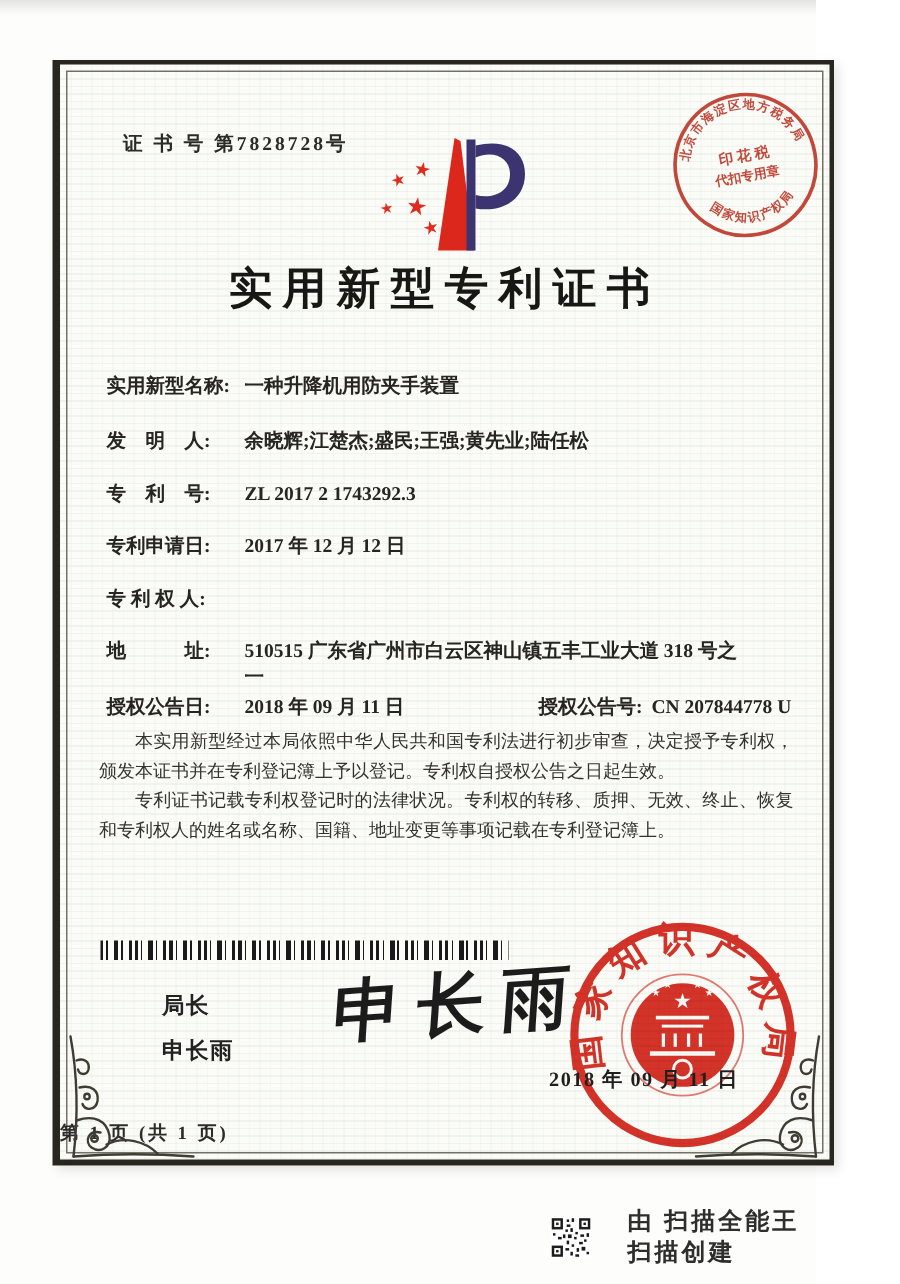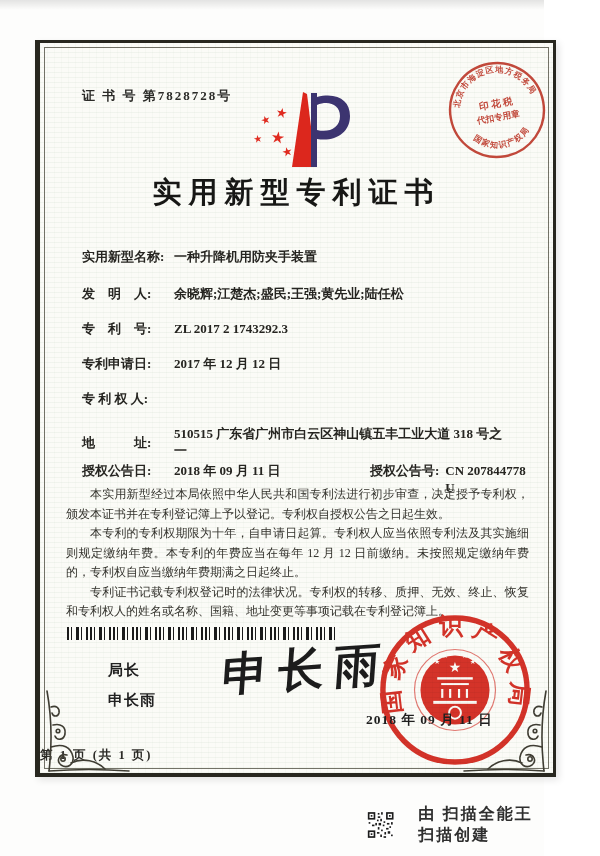--- a/index.html
+++ b/index.html
@@ -26,21 +26,21 @@
   .logo { position:absolute; left:208px; top:44px; width:108px; height:86px; }
 
   .tax-stamp { position:absolute; left:406px; top:16px; width:102px; height:102px;
     transform:rotate(-10deg); opacity:.92; }
 
   .title { position:absolute; left:0; top:130px; width:100%; text-align:center;
     font-size:29px; font-weight:700; letter-spacing:7px; color:#171715; }
 
   .fields { position:absolute; left:26px; top:205px; right:16px; font-size:13px;
     color:#262521; }
-  .frow { position:absolute; left:16px; right:0; display:flex; line-height:17px;align-items:center; }
+  .frow { position:absolute; left:5px; right:0; display:flex; line-height:17px; }
   .flabel { width:92px; flex:0 0 92px; white-space:pre; font-weight:700; }
   .fval { font-weight:700; }
   .grant-right { position:absolute; left:288px; top:0; display:flex; }
   .grant-right .flabel { width:auto; flex:0 0 auto; margin-right:6px; }
 
   .paras { position:absolute; left:26px; right:24px; top:442px; font-size:12px;
     line-height:19.5px; color:#33322c; text-align:justify; }
   .paras p { text-indent:2em; }
 
   .barcode { position:absolute; left:27px; top:584px; width:272px; height:13px;
@@ -145,21 +145,20 @@
         <span class="fval">2018 年 09 月 11 日</span>
         <span class="grant-right">
           <span class="flabel">授权公告号:</span>
           <span class="fval">CN 207844778 U</span>
         </span>
       </div>
     </div>
 
     <div class="paras">
       <p>本实用新型经过本局依照中华人民共和国专利法进行初步审查，决定授予专利权，颁发本证书并在专利登记簿上予以登记。专利权自授权公告之日起生效。</p>
-      <p>本专利的专利权期限为十年，自申请日起算。专利权人应当依照专利法及其实施细则规定缴纳年费。本专利的年费应当在每年 12 月 12 日前缴纳。未按照规定缴纳年费的，专利权自应当缴纳年费期满之日起终止。</p>
       <p>专利证书记载专利权登记时的法律状况。专利权的转移、质押、无效、终止、恢复和专利权人的姓名或名称、国籍、地址变更等事项记载在专利登记簿上。</p>
     </div>
 
     <div class="barcode"></div>
 
     <div class="signer">
       <div>局长</div>
       <div>申长雨</div>
     </div>
 

